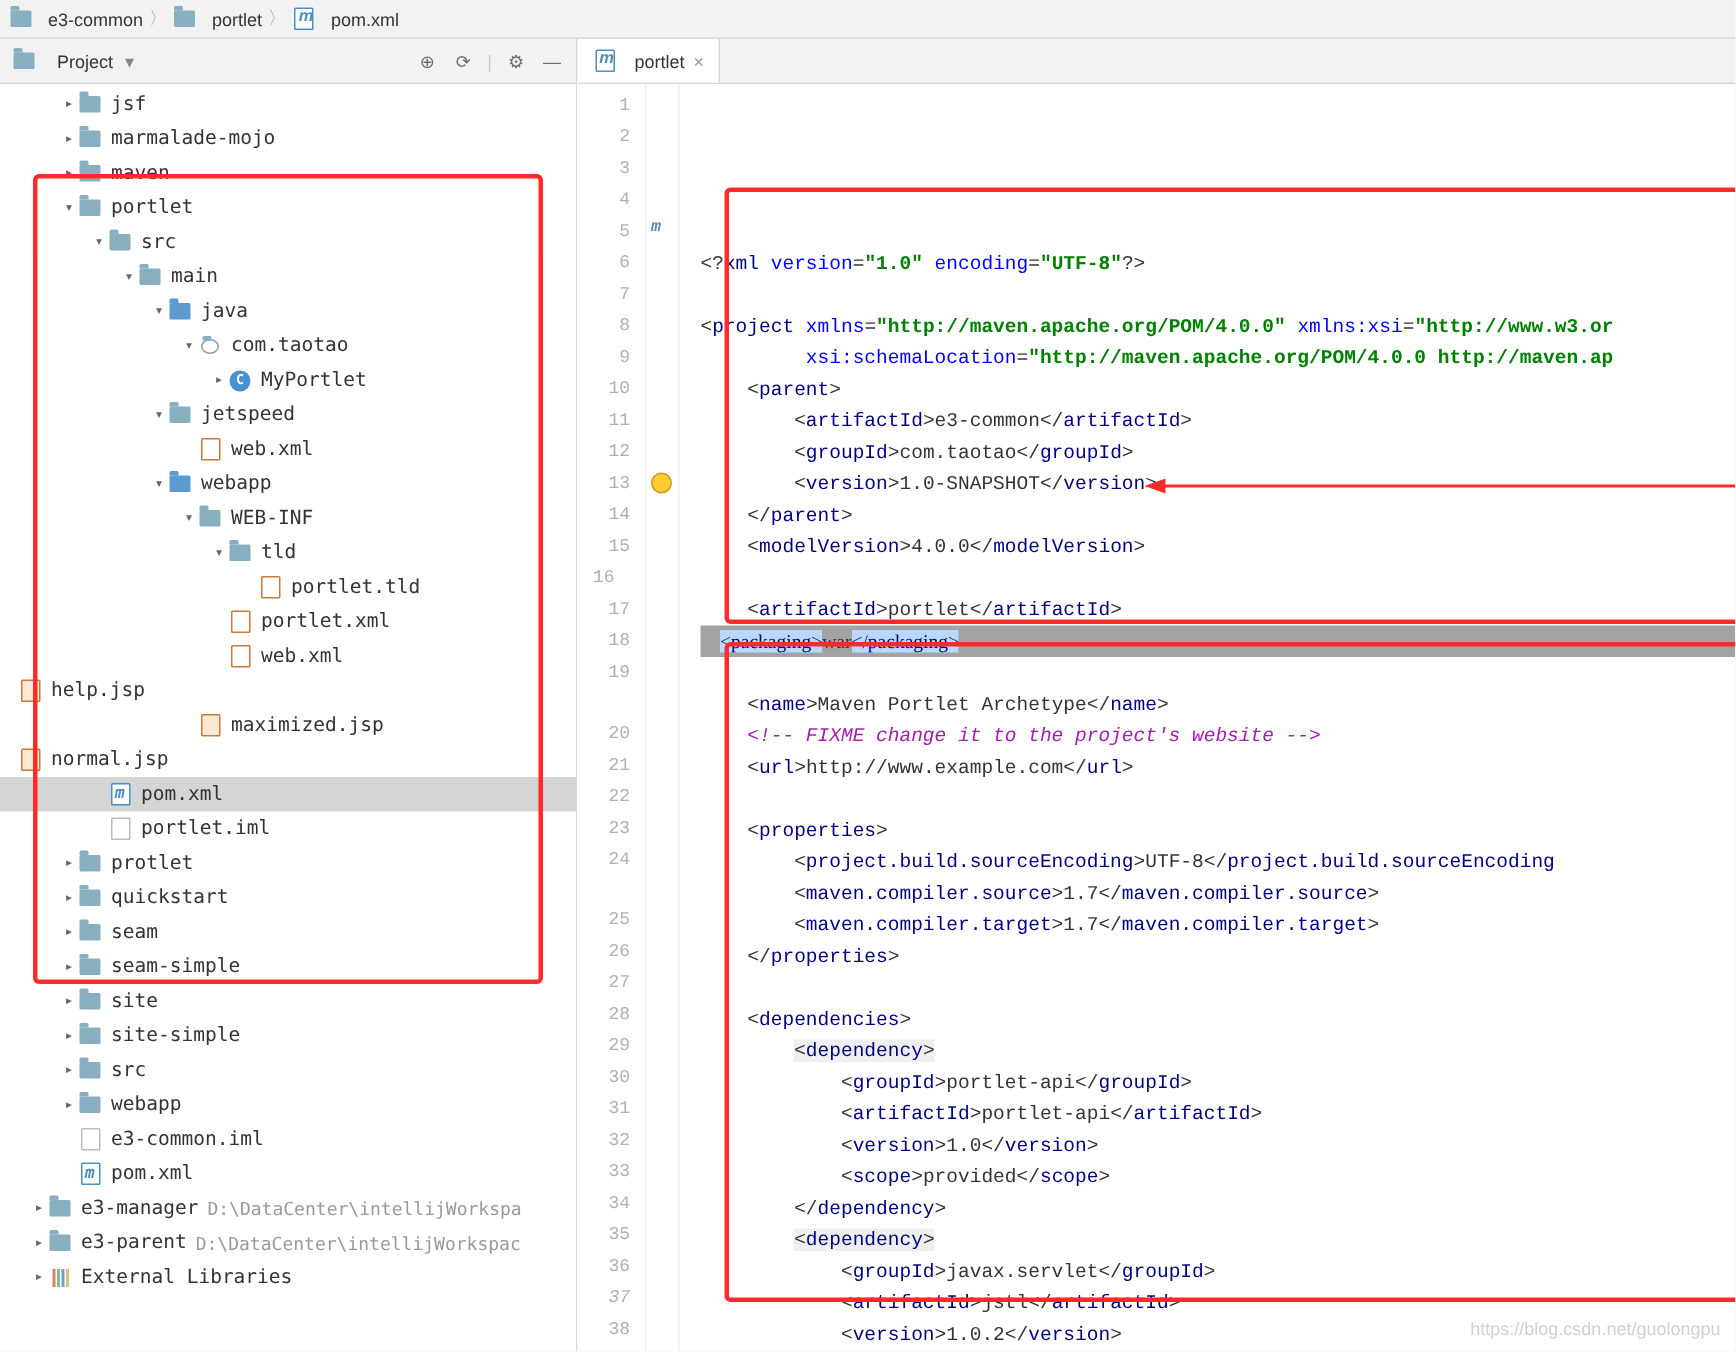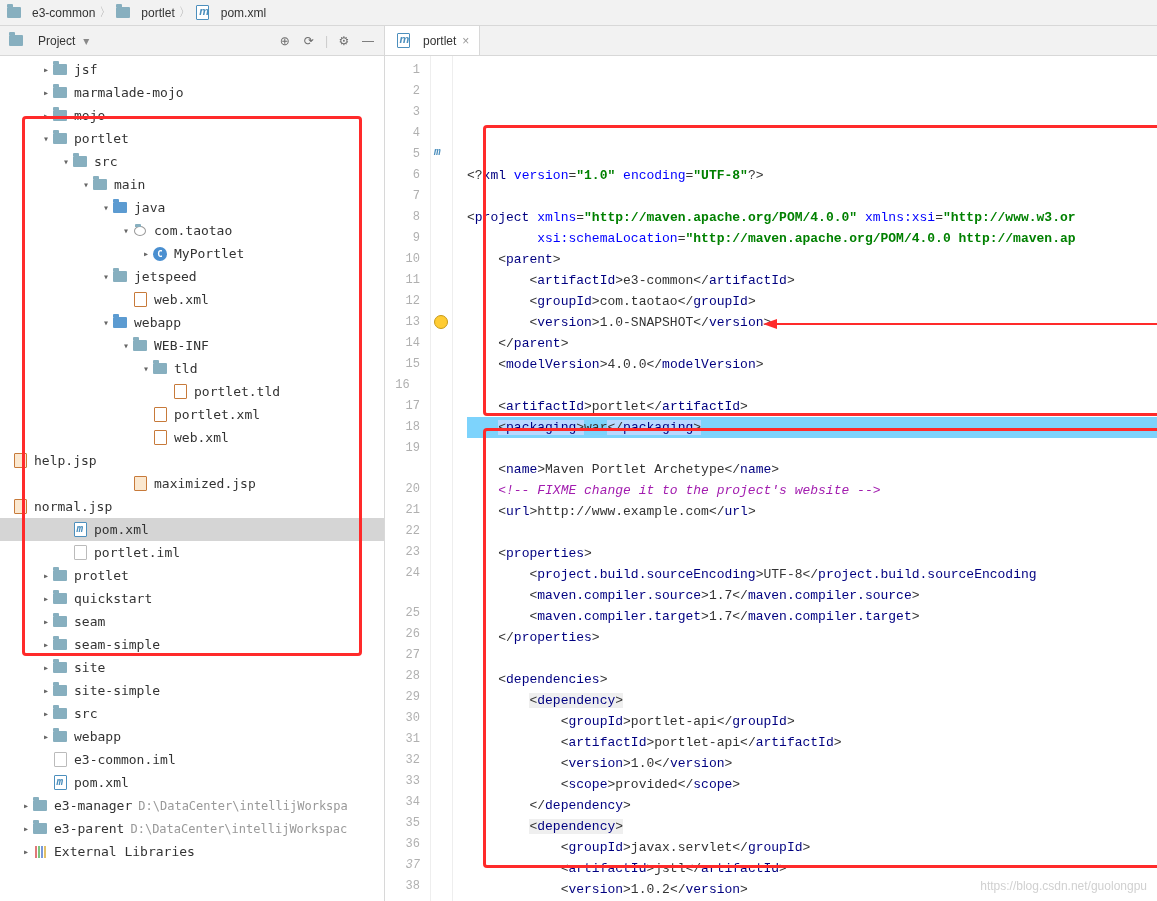--- a/index.html
+++ b/index.html
@@ -36,21 +36,21 @@
 .tab .close{color:#999;cursor:pointer;}
 .editor-body { flex:1; display:flex; overflow:hidden; position:relative; background:#fff;}
 .gutter { width:46px; background:#fff; border-right:1px solid #eee; text-align:right; padding-right:10px; color:#b0b0b0; font-size:12px; line-height:21px; padding-top:4px;}
 .glyph-col { width:22px; background:#fff; border-right:1px solid #eee; position:relative;}
 .bulb{position:absolute;left:3px;width:14px;height:14px;background:#ffcc33;border-radius:50%;border:1px solid #c79a1a;}
 .mark{position:absolute;left:3px;width:12px;height:12px;color:#4c8fbd;font-style:italic;font-weight:bold;font-size:11px;}
 .code { flex:1; padding:4px 0 4px 14px; font-size:13px; line-height:21px; white-space:pre; color:#333; position:relative; overflow:hidden;}
 .code .ln{height:21px;}
 .tag{color:#000080;} .attr{color:#0000ff;} .val{color:#008000;font-weight:bold;} .punc{color:#333;}
 .cmt{color:#a21caf;font-style:italic;font-family:Liberation Mono, monospace;} .chg{background:#efefef;}
-.hl-line{background:#7dd3fc;} .sel-txt{background:#b8d8ff;}
+.hl-line{background:#a3a3a3;font-family:Liberation Serif, serif;} .sel-txt{background:#b8d8ff;}
 .redbox2{position:absolute;left:30px;top:69px;width:688px;height:291px;border:3px solid #ff2a2a;border-radius:4px;pointer-events:none;z-index:6;}
 .redbox3{position:absolute;left:30px;top:372px;width:688px;height:440px;border:3px solid #ff2a2a;border-radius:4px;pointer-events:none;z-index:6;}
 .arrow{position:absolute;top:258px;left:310px;width:430px;height:20px;pointer-events:none;z-index:7;}
 .watermark{position:absolute;right:10px;bottom:8px;color:#d0d0d0;font-size:12px;font-family:"Segoe UI",sans-serif;}
 </style>
 </head>
 <body>
 
 <div class="app">
   <div class="breadcrumb" id="breadcrumb">
@@ -104,21 +104,21 @@
             <span class="icn">
               <span class="folder"></span>
             </span>
             <span class="label">marmalade-mojo</span>
           </div>
           <div class="node" style="padding-left: 40px;">
             <span class="chevron">▸</span>
             <span class="icn">
               <span class="folder"></span>
             </span>
-            <span class="label">mojo</span>
+            <span class="label">maven</span>
           </div>
           <div class="node" style="padding-left: 40px;">
             <span class="chevron">▾</span>
             <span class="icn">
               <span class="folder"></span>
             </span>
             <span class="label">portlet</span>
           </div>
           <div class="node" style="padding-left: 60px;">
             <span class="chevron">▾</span>

